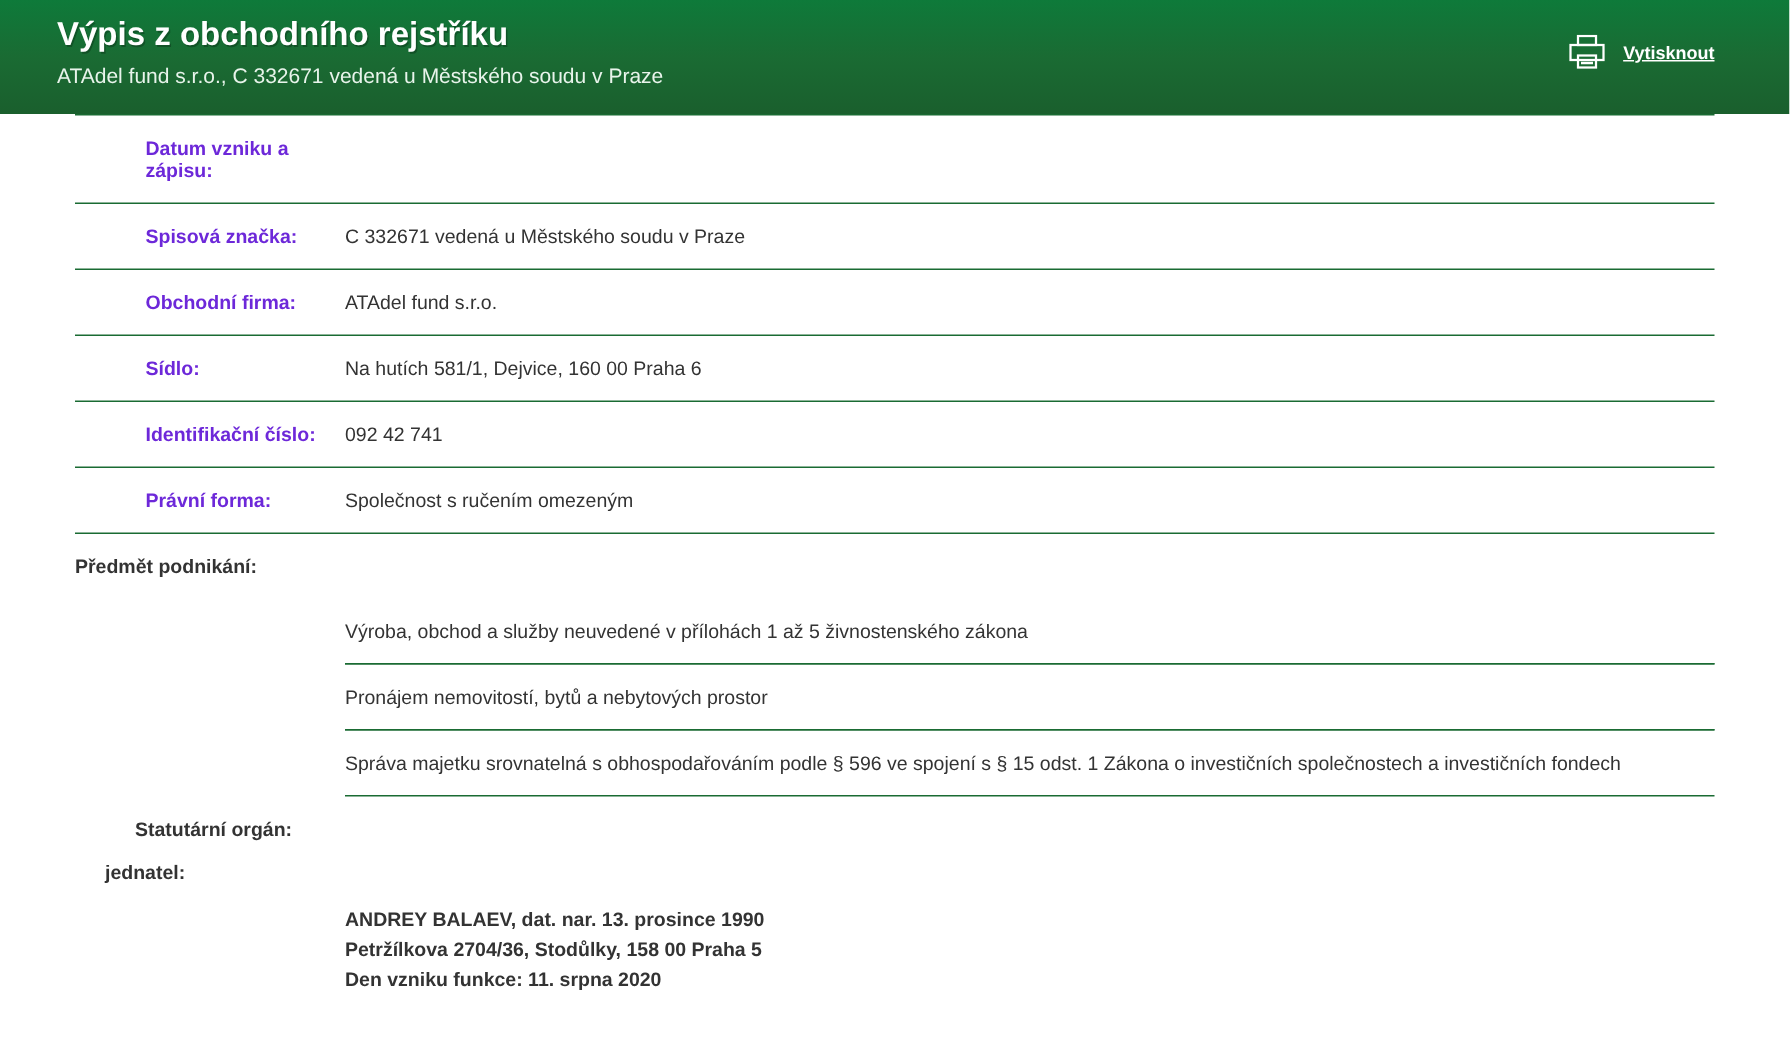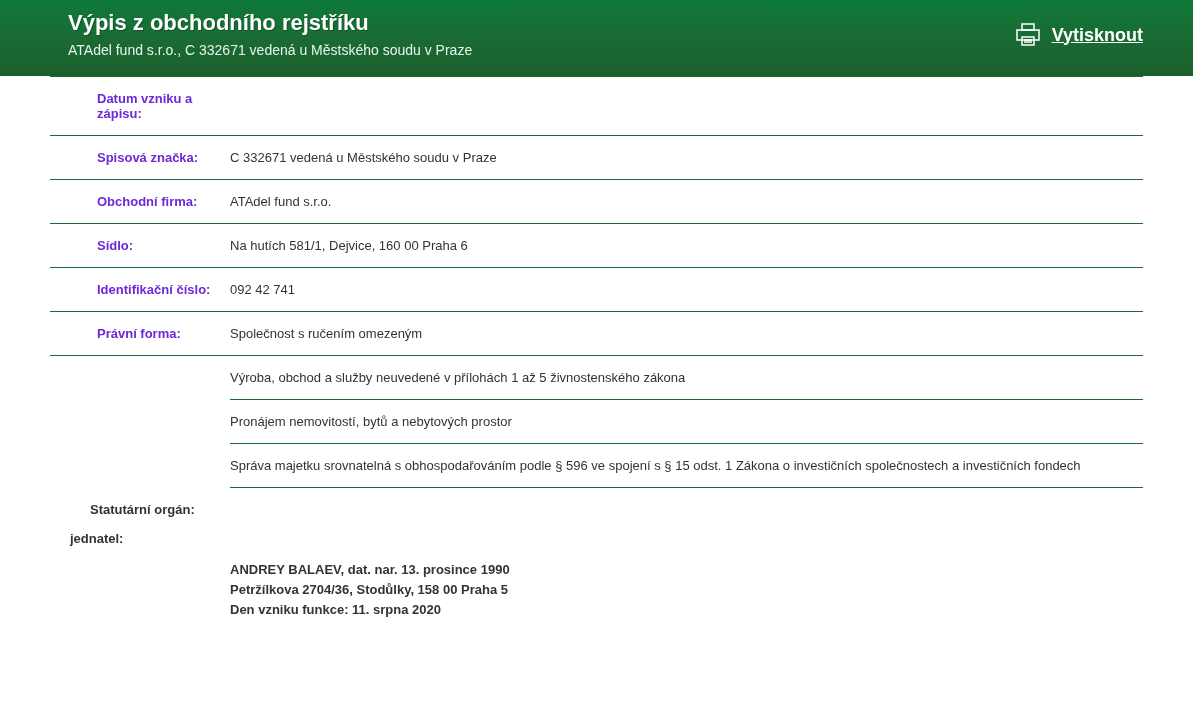--- a/index.html
+++ b/index.html
@@ -5,21 +5,21 @@
   * { box-sizing: border-box; margin: 0; padding: 0; }
   body {
     font-family: Verdana, Arial, sans-serif;
     font-size: 13px;
     color: #333;
     background: #fff;
   }
   .header {
     background: linear-gradient(to bottom, #0e7a3a, #1a6b33, #1a5f2d);
     color: #fff;
-    padding: 10px 50px 18px 68px;
+    padding: 10px 50px 18px 38px;
     position: relative;
   }
   .header h1 {
     font-size: 22px;
     font-weight: bold;
     margin-bottom: 6px;
     text-shadow: 1px 1px 0 rgba(0,0,0,0.25);
   }
   .header .subtitle {
     font-size: 14px;
@@ -29,21 +29,21 @@
     position: absolute;
     right: 50px;
     top: 22px;
     display: flex;
     align-items: center;
     gap: 10px;
   }
   .print-area a {
     color: #fff;
     text-decoration: underline;
-    font-size: 18px;
+    font-size: 12px;
     font-weight: bold;
   }
   .print-icon-box {
     width: 28px;
     height: 26px;
     display: flex;
     align-items: center;
     justify-content: center;
   }
   .content {
@@ -145,20 +145,21 @@
   <div class="row">
     <div class="label">Identifikační číslo:</div>
     <div class="value">092 42 741</div>
   </div>
 
   <div class="row">
     <div class="label">Právní forma:</div>
     <div class="value">Společnost s ručením omezeným</div>
   </div>
 
+  <div class="section-label-row">Předmět podnikání:</div>
 
   <div class="indent-list">
     <div class="indent-item">Výroba, obchod a služby neuvedené v přílohách 1 až 5 živnostenského zákona</div>
     <div class="indent-item">Pronájem nemovitostí, bytů a nebytových prostor</div>
     <div class="indent-item">Správa majetku srovnatelná s obhospodařováním podle § 596 ve spojení s § 15 odst. 1 Zákona o investičních společnostech a investičních fondech</div>
   </div>
 
   <div class="stat-organ">Statutární orgán:</div>
   <div class="sub-label">jednatel:</div>
   <div class="person-block">

